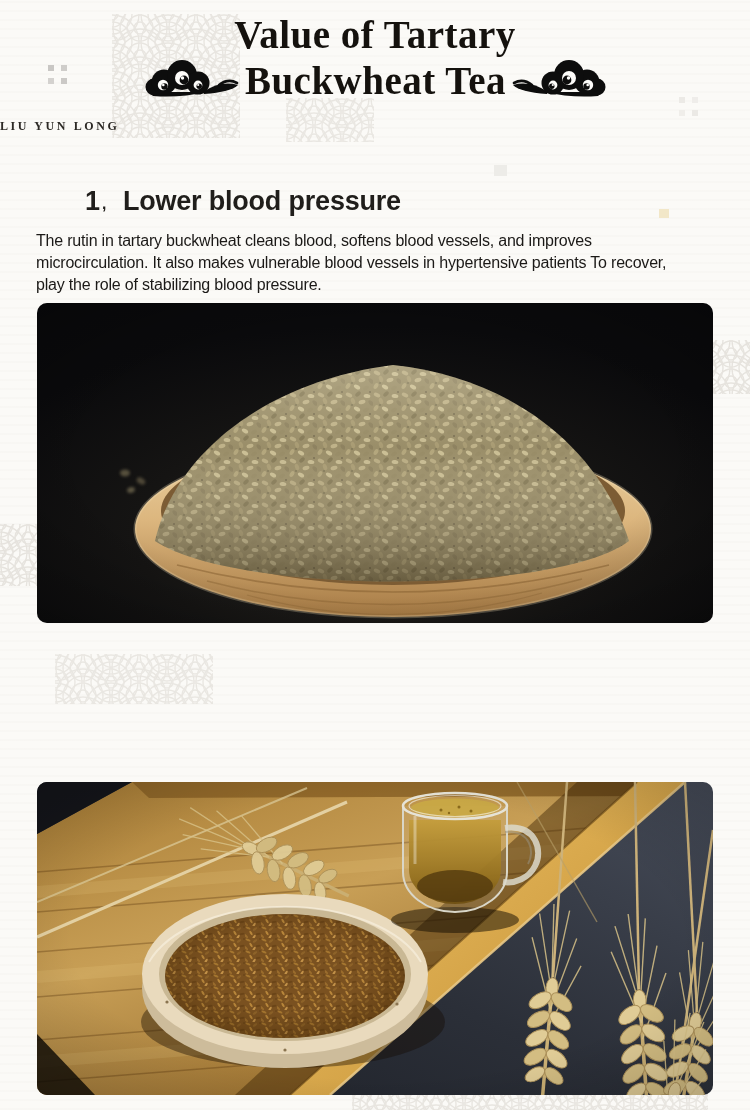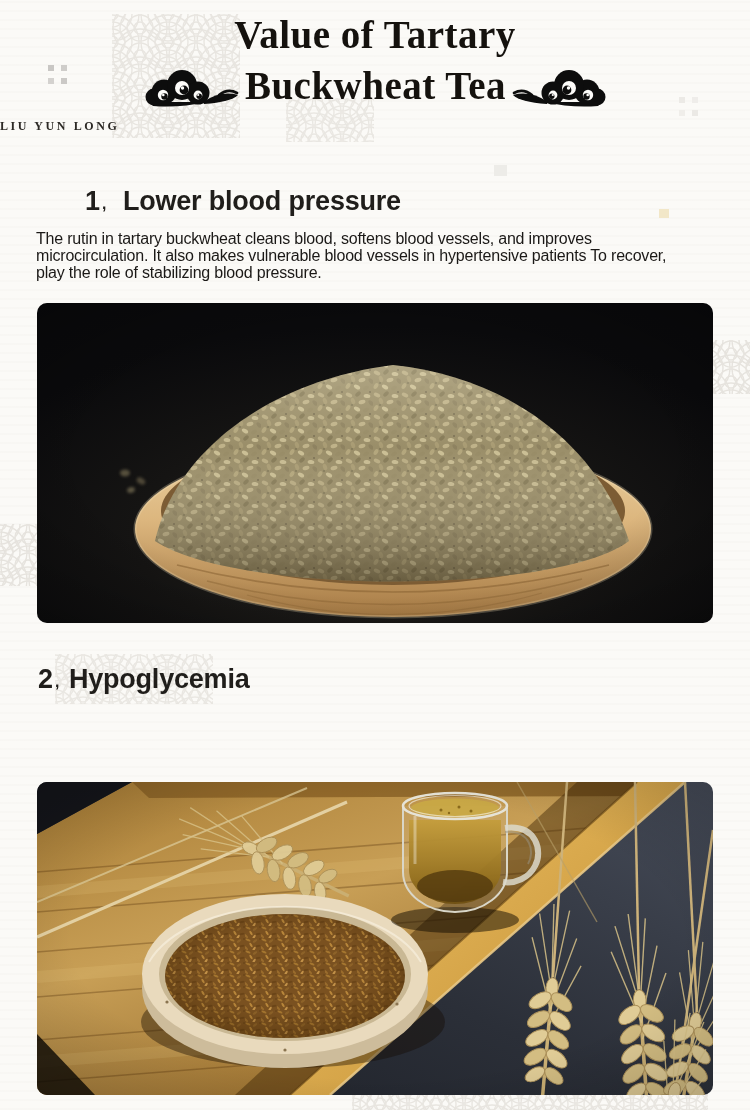--- a/index.html
+++ b/index.html
@@ -10,21 +10,21 @@
     background-image:repeating-linear-gradient(0deg, rgba(70,58,35,.016) 0 2px, rgba(255,255,255,0) 2px 9px);
   }
   
   .title1{
     position:absolute;left:0;right:0;top:13px;z-index:1;
     text-align:center;font-family:"Liberation Serif","DejaVu Serif",serif;
     font-size:39px;font-weight:600;letter-spacing:.5px;color:#15120e;line-height:1.15;
   }
   .title-row{
     position:absolute;left:1px;right:0;top:58px;z-index:1;
-    display:flex;justify-content:center;align-items:flex-end;gap:4px;height:50px;
+    display:flex;justify-content:center;align-items:flex-start;gap:4px;height:50px;
   }
   .title2{
     font-family:"Liberation Serif","DejaVu Serif",serif;
     font-size:39px;font-weight:600;letter-spacing:.5px;color:#15120e;white-space:nowrap;
   }
   .cloud{width:100px;height:40px;flex:0 0 auto;}
   .cloud.mirror{transform:scaleX(-1);}
   .subtitle{
     position:absolute;left:0;right:0;top:119px;z-index:1;text-align:left;
     font-family:"Liberation Serif","DejaVu Serif",serif;
@@ -34,21 +34,21 @@
   .sec-heading{
     position:absolute;left:38px;z-index:1;
     font-size:27px;font-weight:600;letter-spacing:-.2px;color:#201e1b;white-space:nowrap;
   }
   .sec-heading .ideo-comma{display:inline-block;font-size:.58em;transform:translateY(-1px);margin:0 .62em 0 .14em;}
   .h1{top:186px;margin-left:47px;}
   .h2{top:664px;}
   .h1 .heading-label{margin-left:7px;}
   .paragraph{
     position:absolute;left:36px;width:714px;z-index:1;
-    font-size:16px;line-height:17px;letter-spacing:-.2px;color:#1b1917;
+    font-size:16px;line-height:22px;letter-spacing:-.2px;color:#1b1917;
     white-space:pre-line;
   }
   .p1{top:230px;}
   .p2{top:706px;}
   
   .photo{position:absolute;left:37px;width:676px;z-index:1;border-radius:10px;overflow:hidden;display:block;}
   .photo1{top:303px;height:320px;}
   .photo2{top:782px;height:313px;}
   .photo svg{display:block;}
   
@@ -219,23 +219,20 @@
         <path d="M210,292 Q356,332 505,290" fill="none" stroke="#825c2d" stroke-opacity=".3" stroke-width="1.2"></path>
       </g>
       <g>
         <path d="M118,238 C138,150 230,78 356,62 C470,74 560,140 592,238 C520,292 200,292 118,238 Z" fill="url(#grainTile)"></path>
         <path d="M118,238 C138,150 230,78 356,62 C470,74 560,140 592,238 C520,292 200,292 118,238 Z" fill="url(#p1shade)"></path>
       </g>
       <rect width="676" height="320" fill="url(#p1vig)"></rect>
     </svg>
   </div>
 
-  <div class="sec-heading h2">
-    <span class="enum">2<span class="ideo-comma">,</span></span><span class="heading-label">Hypoglycemia</span>
-  </div>
 
   <div class="photo photo2">
     <svg width="676" height="313" viewBox="0 0 676 313">
       <defs>
         <linearGradient id="p2slate" x1="1" y1="0" x2="0" y2="1">
           <stop offset="0%" stop-color="#474d5a"></stop>
             <stop offset="55%" stop-color="#2b2f38"></stop>
             <stop offset="100%" stop-color="#1c1f26"></stop>
         </linearGradient>
         <linearGradient id="p2wood" x1="0" y1="0" x2=".7" y2="1">

